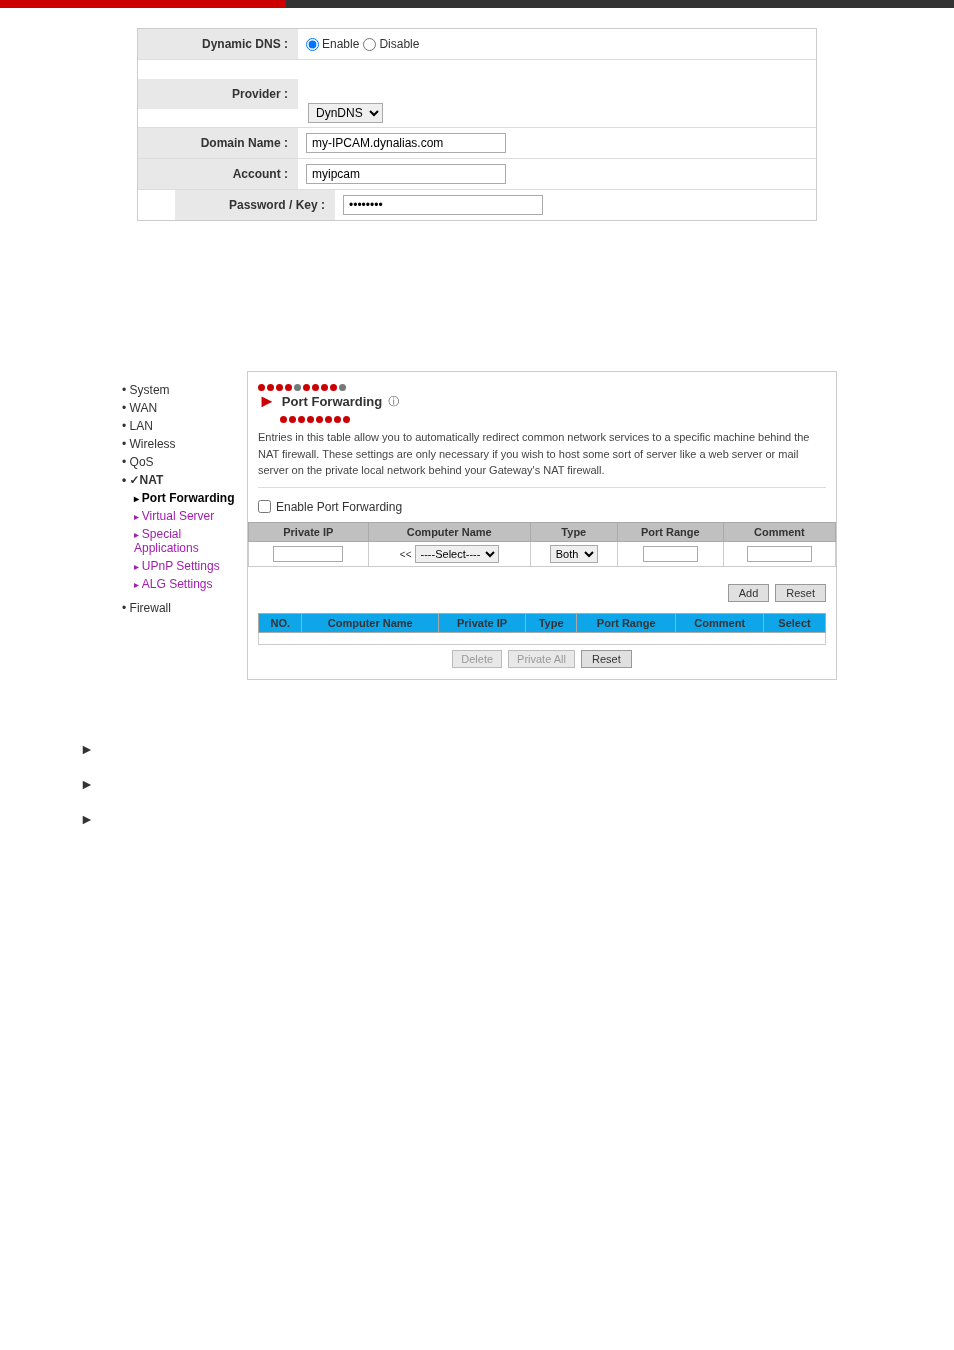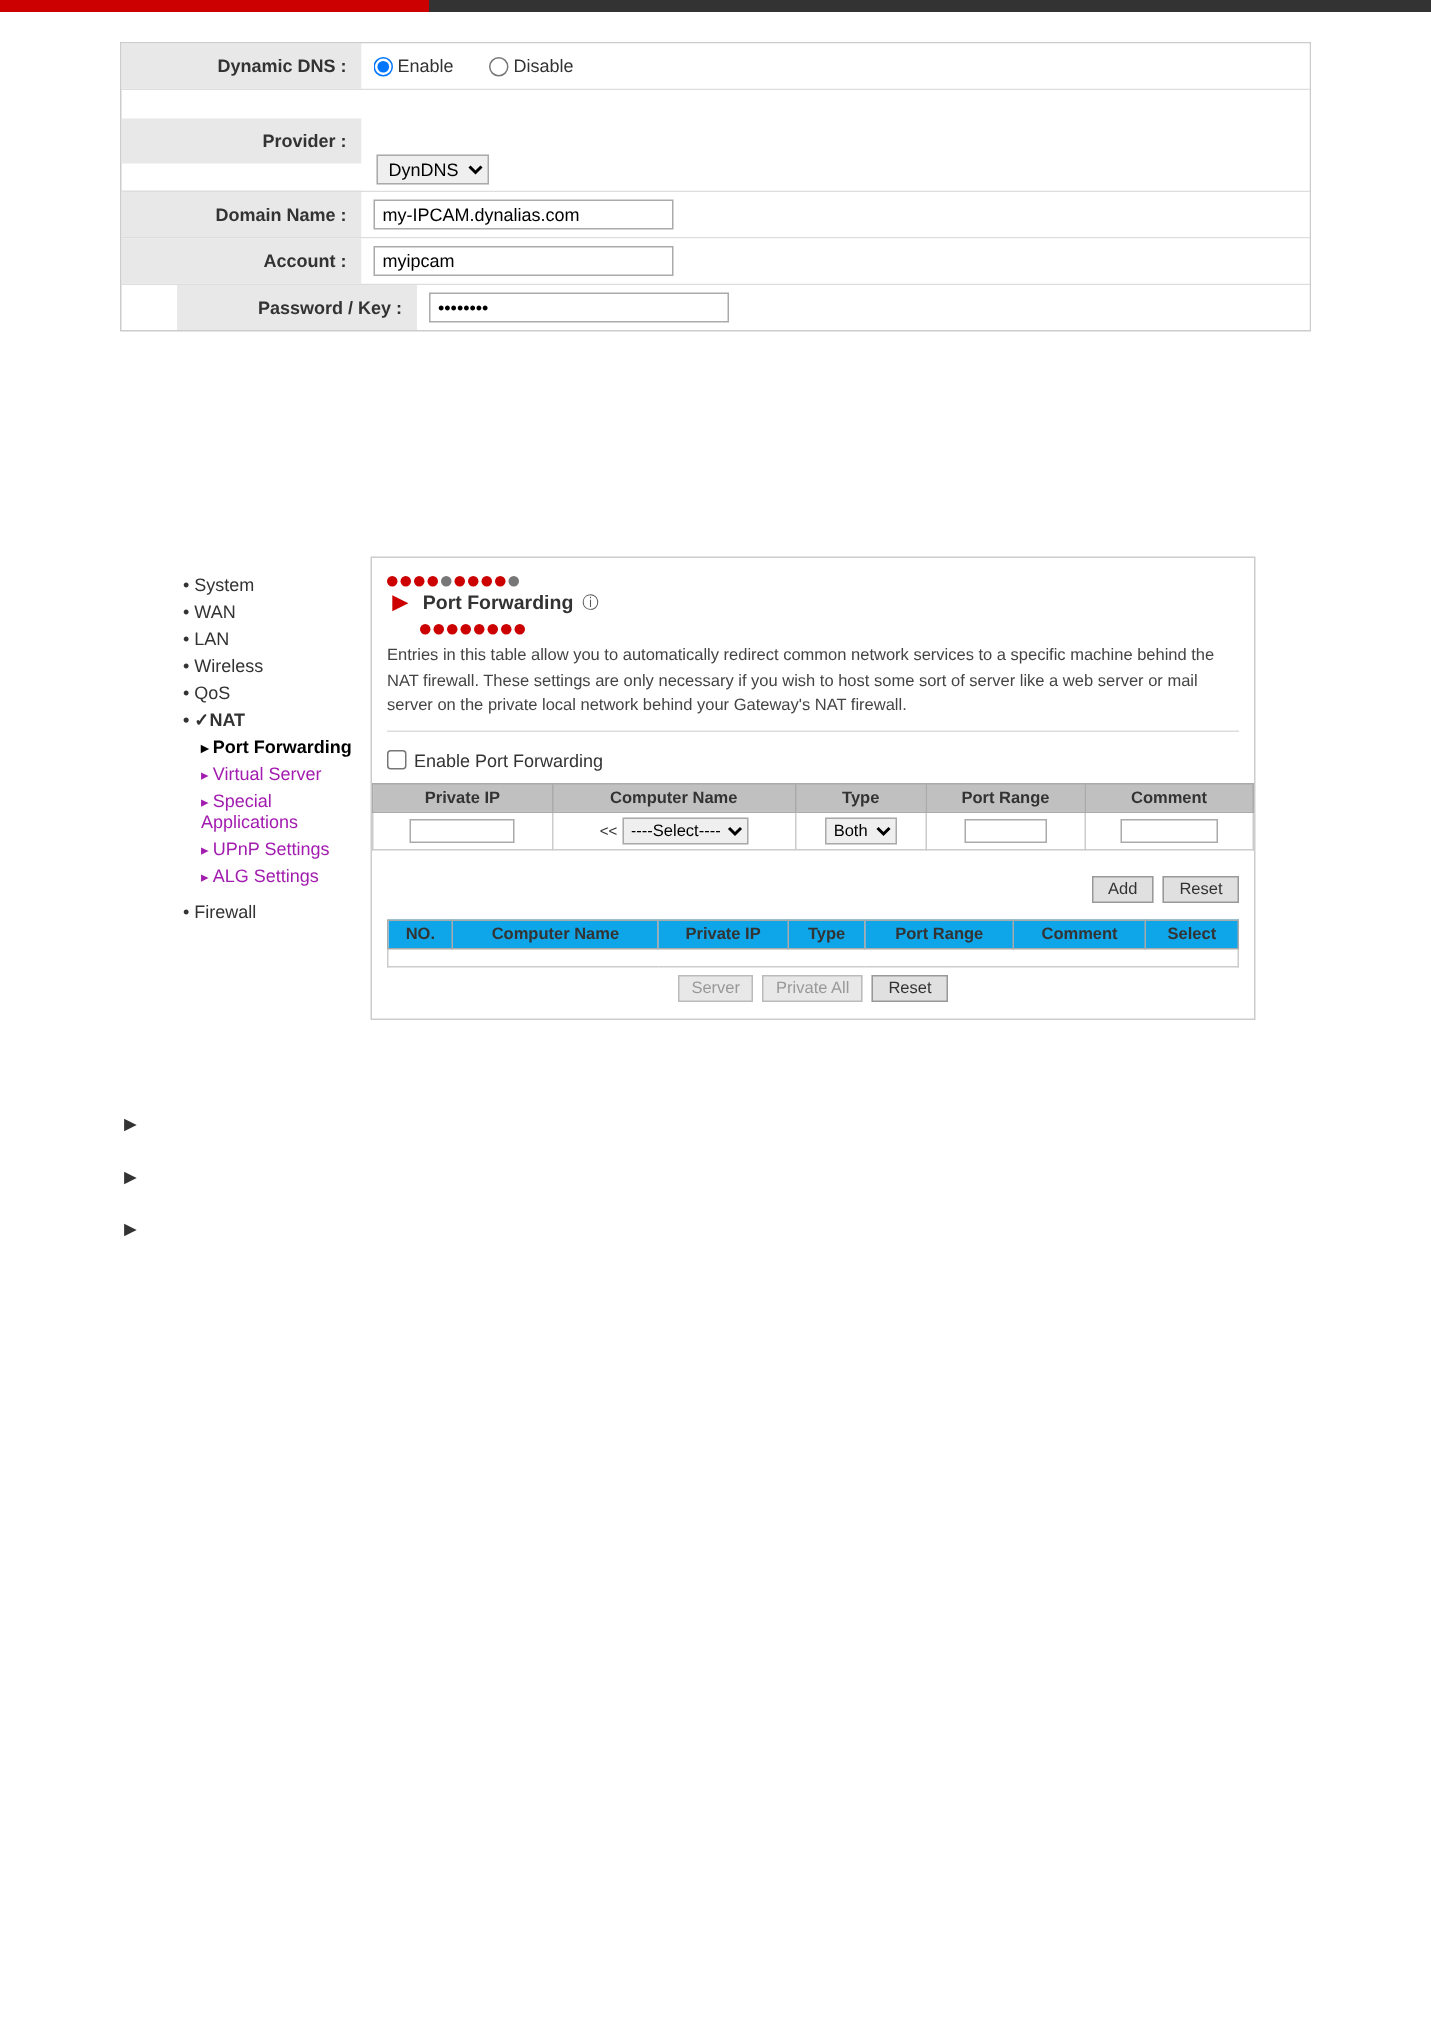--- a/index.html
+++ b/index.html
@@ -14,21 +14,21 @@
 
     
     .top-bar {
       height: 8px;
       background: linear-gradient(to right, #cc0000 30%, #333 30%);
       margin-bottom: 20px;
     }
 
     
     .dns-section {
-      width: 794px;
+      width: 680px;
       margin: 20px auto 30px auto;
       border: 1px solid #ccc;
     }
 
     .dns-row {
       display: flex;
       align-items: center;
       border-bottom: 1px solid #ddd;
     }
     .dns-row:last-child {
@@ -71,21 +71,21 @@
       border: 1px solid #aaa;
       font-size: 12px;
       padding: 1px 3px;
       margin-left: 2px;
       margin-top: 39px;
     }
 
     .radio-group {
       display: flex;
       align-items: center;
-      gap: 24px;
+      gap: 4px;
     }
 
     .radio-group label {
       display: flex;
       align-items: center;
       gap: 3px;
       font-size: 12px;
       font-weight: normal;
     }
 
@@ -511,21 +511,21 @@
           </tr>
         </thead>
         <tbody>
           <tr>
             <td colspan="7" style="height:12px;"></td>
           </tr>
         </tbody>
       </table>
 
       <div class="del-reset-row">
-        <button class="btn-disabled">Server</button>
+        <button class="btn-disabled">Delete</button>
         <button class="btn-disabled">Private All</button>
         <button class="btn">Reset</button>
       </div>
     </div>
   </div>
 </div>
 
 <div class="arrows-section">
   <div class="arrow-item">
     <span class="arrow-icon">►</span>

